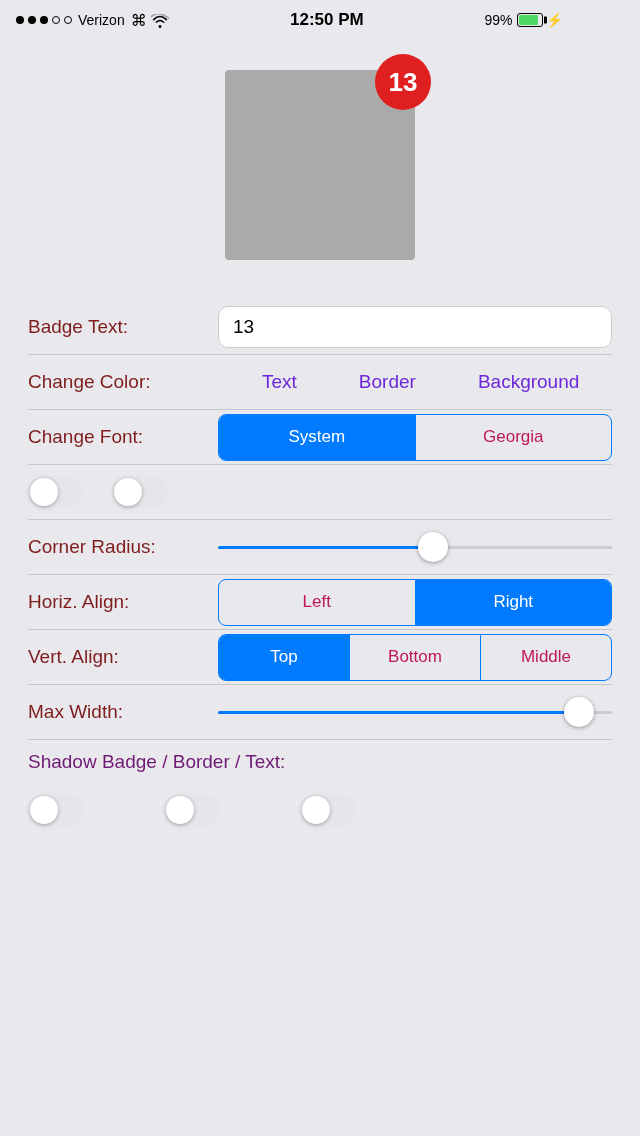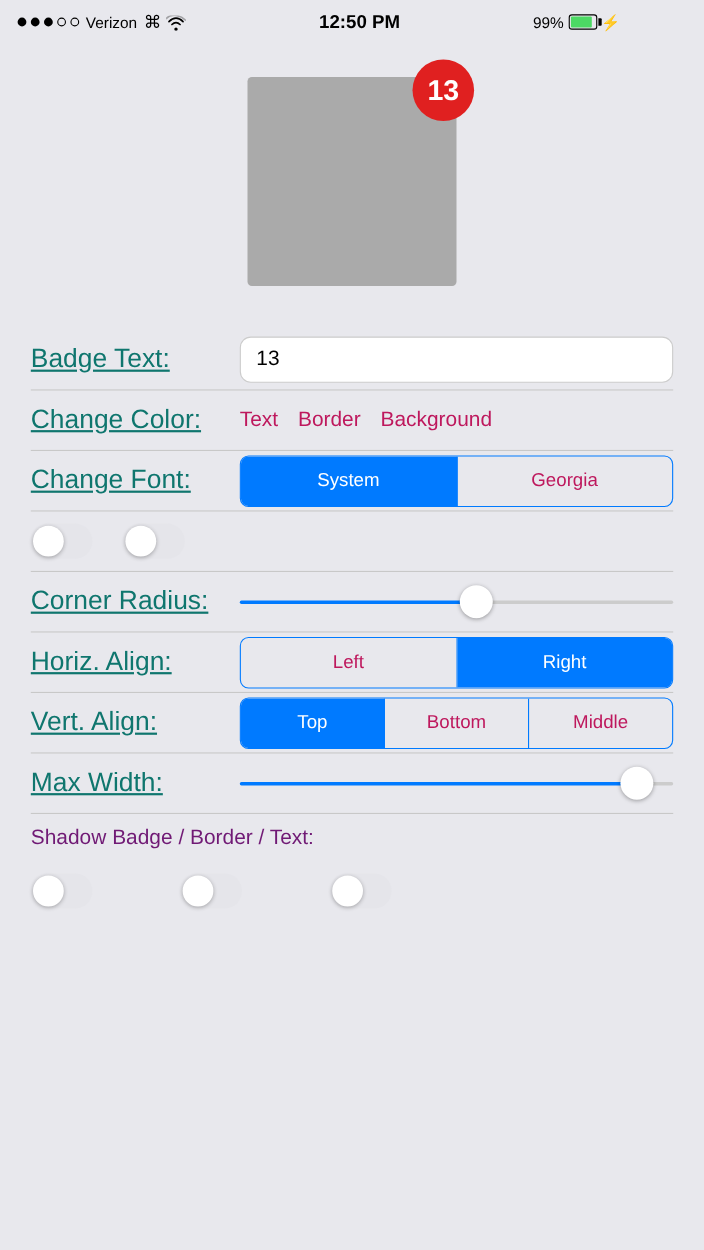--- a/index.html
+++ b/index.html
@@ -109,25 +109,24 @@
     }
 
     .row {
       display: flex;
       align-items: center;
       min-height: 54px;
       border-bottom: 0;
     }
 
     .row-label {
-      font-size: 24px;
-      color: #0f766e;
+      font-size: 19px;
+      color: #7f1d1d;
       white-space: nowrap;
       min-width: 190px;
-      text-decoration: underline;
     }
 
     .row-control {
       flex: 1;
       display: flex;
       align-items: center;
     }
 
     
     .badge-input {
@@ -142,24 +141,25 @@
       outline: none;
     }
 
     
     .color-links {
       display: flex;
       gap: 18px;
       flex: 1;
     }
     .color-link {
-      color: #be185d;
+      color: #6d28d9;
       font-size: 19px;
       text-decoration: none;
       cursor: pointer;
+      margin-left: 44px;
     }
 
     
     .segmented {
       display: flex;
       border: 1.5px solid #007aff;
       border-radius: 8px;
       overflow: hidden;
       flex: 1;
     }

